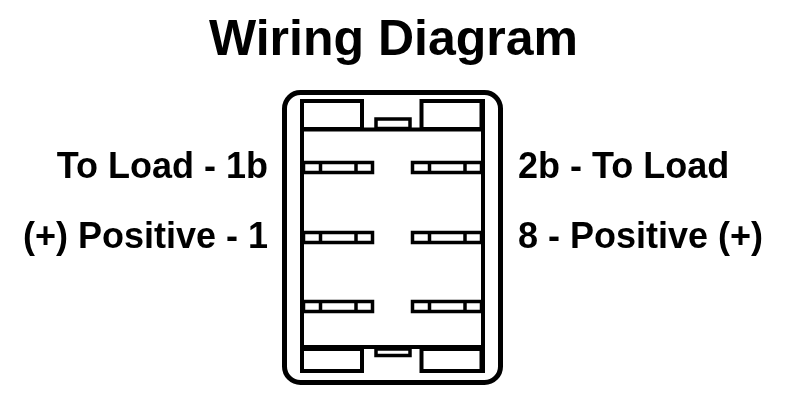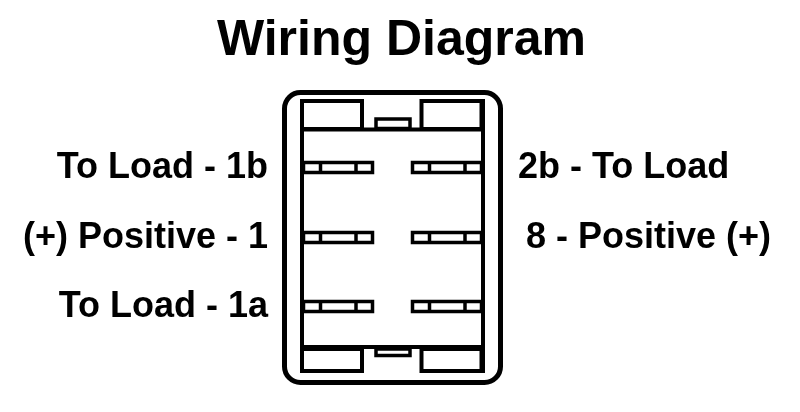--- a/index.html
+++ b/index.html
@@ -15,48 +15,46 @@
     position: absolute;
     top: 12px;
     left: 0;
     width: 787px;
     text-align: center;
     font-size: 50px;
     line-height: 52px;
     font-weight: bold;
     color: #000000;
     white-space: nowrap;
-    padding-left: 8px;
   }
   .label {
     position: absolute;
     font-size: 36px;
     line-height: 38px;
     font-weight: bold;
     color: #000000;
     white-space: nowrap;
   }
   .label.left  { right: 532px; text-align: center; }
   .label.right { left: 518px; text-align: center; }
   .row1 { top: 147px; }
-  .row2 { top: 217px; margin-left: 8px; }
+  .row2 { top: 217px; }
   .row3 { top: 286px; }
   svg.switch-art { position: absolute; top: 0; left: 0; }
   svg.switch-art * { stroke: #000000; }
 </style>
 </head>
 <body>
 
 <div class="page">
 
   <div class="title">Wiring Diagram</div>
 
   <div class="label left row1">To Load - 1b</div>
   <div class="label left row2">(+) Positive - 1</div>
-  <div class="label left row3">To Load - 1a</div>
 
   <div class="label right row1">2b - To Load</div>
   <div class="label right row2">8 - Positive (+)</div>
 
   <svg class="switch-art" width="800" height="412" viewBox="0 0 800 412">
 
     <rect x="284.5" y="92.5" width="216" height="290" rx="16" ry="16" fill="#ffffff" stroke-width="5"></rect>
 
     <line x1="302" y1="99" x2="302" y2="373" stroke-width="4"></line>
     <line x1="483" y1="99" x2="483" y2="373" stroke-width="4"></line>

